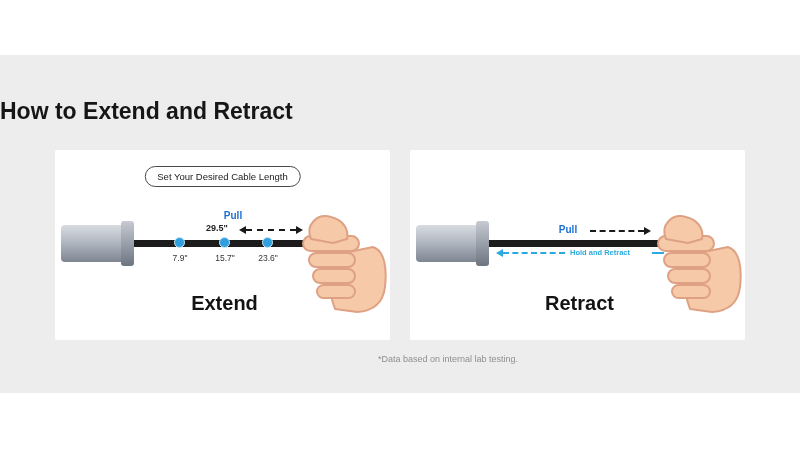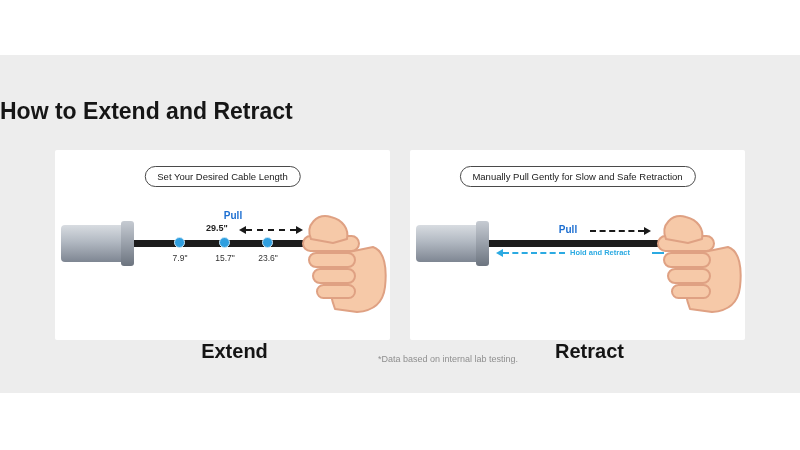--- a/index.html
+++ b/index.html
@@ -58,22 +58,22 @@
     position:absolute; top:41px; width:9px; height:9px; border-radius:50%;
     background:#2f9fe0; border:1.5px solid #cdeafb; z-index:3;
   }
   .marker-label { position:absolute; top:57px; width:40px; text-align:center; font-size:8.5px; color:#333; }
 
   .hold-label { position:absolute; font-size:7.5px; font-weight:bold; color:#2BAAE2; text-align:left; white-space:nowrap; }
 
   .hand { position:absolute; left:242px; top:13px; z-index:4; }
 
   .big-label {
-    position:absolute; top:142px; left:12px; width:335px; text-align:center;
-    font-size:20px; font-weight:bold; color:#141414;margin-top:48px;
+    position:absolute; top:142px; left:2px; width:335px; text-align:center;
+    font-size:20px; font-weight:bold; color:#141414;
   }
 
   .footnote {
     position:absolute; top:354px; left:0; width:800px; text-align:center;
     font-size:9px; color:#8f8f8f;padding-left:48px;
   }
 </style>
 </head>
 <body>
 
@@ -117,21 +117,20 @@
           <rect x="20" y="76" width="38" height="13" rx="6.5"></rect>
           <path d="M14 30 C8 16 20 4 34 8 C46 11 52 20 50 30 L36 34 Z"></path>
         </g>
       </svg>
     </div>
 
     <div class="big-label">Extend</div>
   </section>
 
   <section class="panel panel-right">
-    <div class="pill">Manually Pull Gently for Slow and Safe Retraction</div>
 
     <div class="illustration">
       <div class="device">
         <div class="device-body"></div>
         <div class="device-cap"></div>
       </div>
 
       <div class="cable"></div>
 
       <span class="pull-label" style="left:138px; top:28px; width:40px;">Pull</span>

